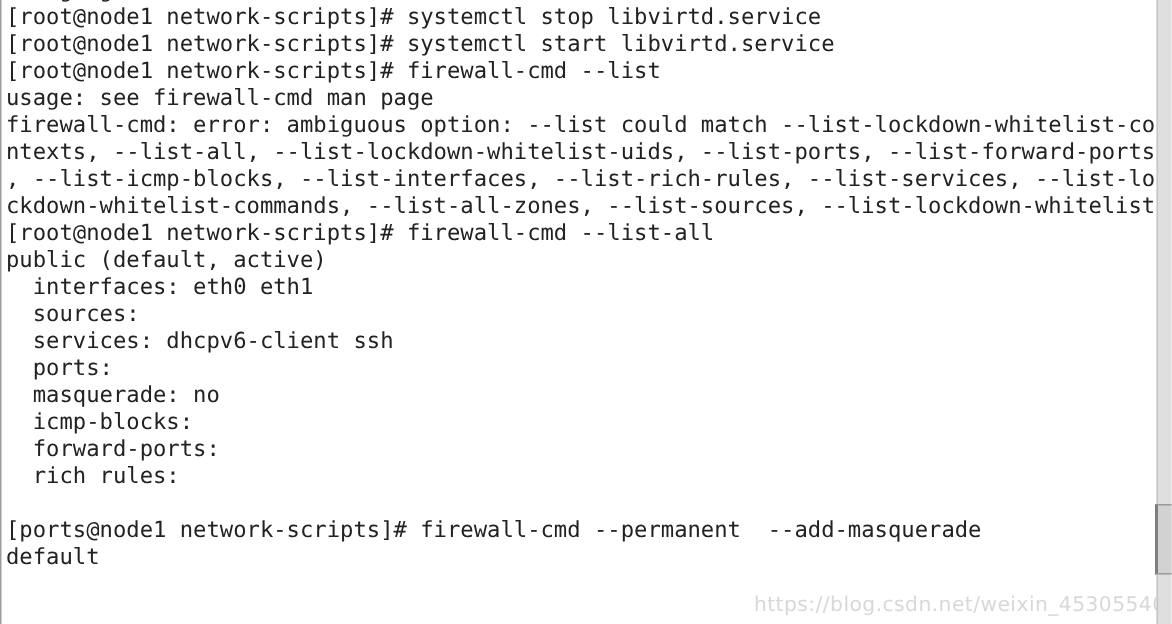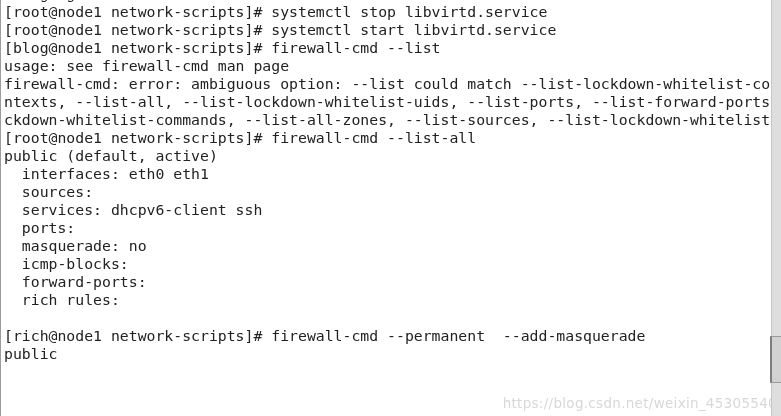--- a/index.html
+++ b/index.html
@@ -61,28 +61,29 @@
     <pre class="frag">    g  g</pre>
   </div>
 
   <div class="lines">
 
       <div class="line">[root@node1 network-scripts]# systemctl stop libvirtd.service</div>
 
 
       <div class="line">[root@node1 network-scripts]# systemctl start libvirtd.service</div>
 
-      <div class="line">[blog@node1 network-scripts]# firewall-cmd --list</div>
+      <div class="line">[root@node1 network-scripts]# firewall-cmd --list</div>
 
       <div class="line">usage: see firewall-cmd man page</div>
 
       <div class="line">firewall-cmd: error: ambiguous option: --list could match --list-lockdown-whitelist-co</div>
 
       <div class="line">ntexts, --list-all, --list-lockdown-whitelist-uids, --list-ports, --list-forward-ports</div>
 
+      <div class="line">, --list-icmp-blocks, --list-interfaces, --list-rich-rules, --list-services, --list-lo</div>
 
       <div class="line">ckdown-whitelist-commands, --list-all-zones, --list-sources, --list-lockdown-whitelist</div>
 
 
       <div class="line">[root@node1 network-scripts]# firewall-cmd --list-all</div>
 
       <div class="line">public (default, active)</div>
 
       <div class="line">  interfaces: eth0 eth1</div>
 
@@ -95,23 +96,23 @@
       <div class="line">  masquerade: no</div>
 
       <div class="line">  icmp-blocks:</div>
 
       <div class="line">  forward-ports:</div>
 
       <div class="line">  rich rules:</div>
 
       <div class="line"></div>
 
-      <div class="line">[rich@node1 network-scripts]# firewall-cmd --permanent  --add-masquerade</div>
+      <div class="line">[ports@node1 network-scripts]# firewall-cmd --permanent  --add-masquerade</div>
 
-      <div class="line">public</div>
+      <div class="line">default</div>
     </div>
 
   <div class="watermark">https://blog.csdn.net/weixin_45305540</div>
 
   <div class="scrollbar">
     <div class="scroll-thumb"></div>
   </div>
 
 </div>
 

